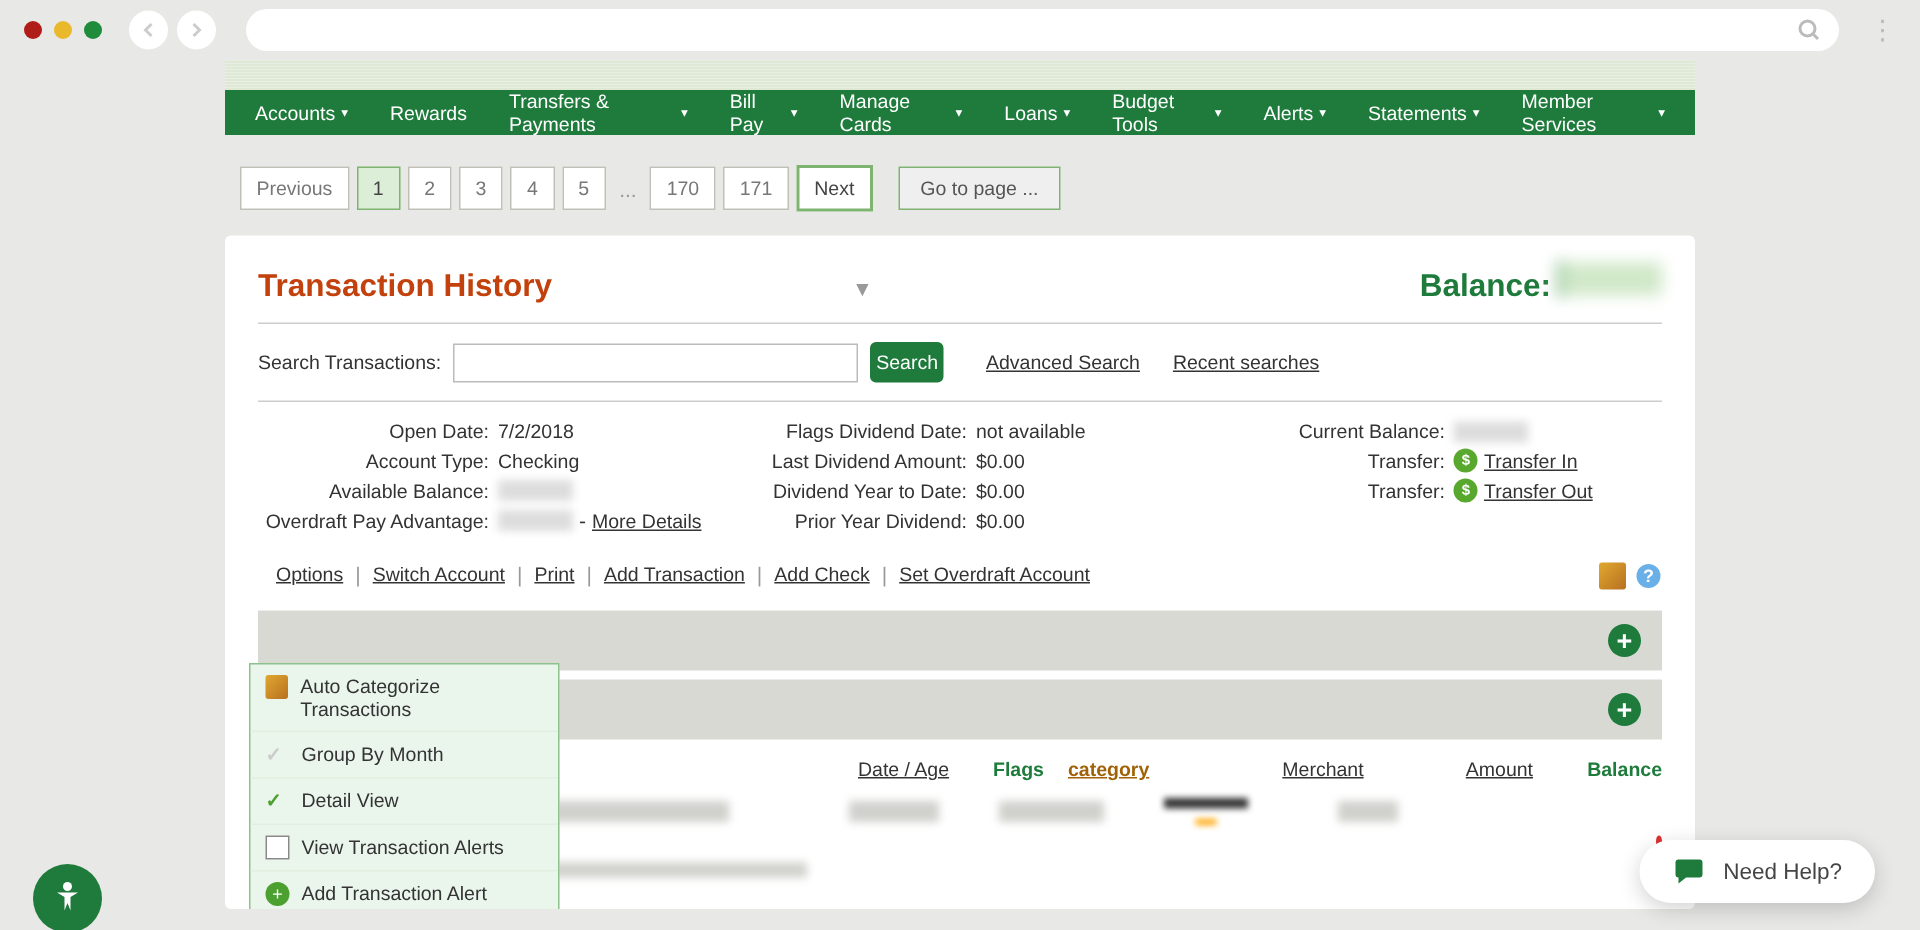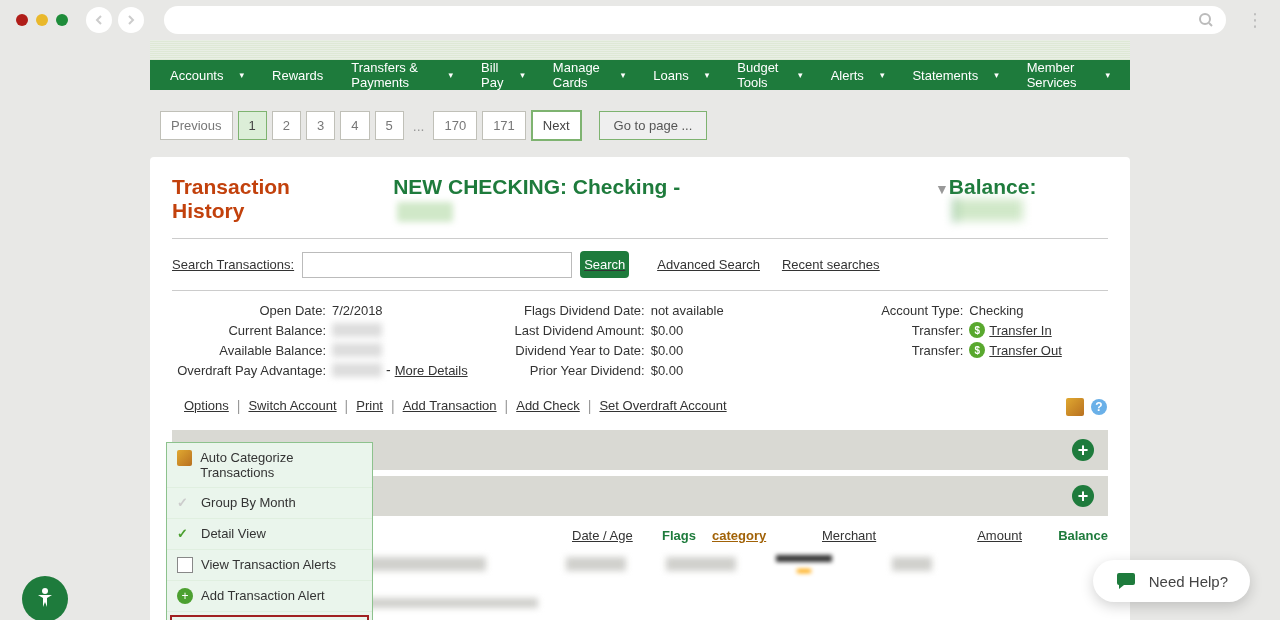--- a/index.html
+++ b/index.html
@@ -13,41 +13,41 @@
 .tl.green { background: #1e8c3a; }
 .nav-btns { display: flex; gap: 6px; margin-left: 8px; }
 .nav-btn { width: 26px; height: 26px; border-radius: 50%; background: #fff; display: flex; align-items: center; justify-content: center; color: #bbb; }
 .url-bar { flex: 1; height: 28px; background: #fff; border-radius: 14px; margin: 0 10px; display: flex; align-items: center; justify-content: flex-end; padding: 0 12px; }
 .ellipsis-v { color: #bbb; font-size: 18px; }
 
 .page-wrap { width: 980px; margin: 0 auto; position: relative; }
 .banner { height: 20px; background: repeating-linear-gradient(#eaf5e4, #eaf5e4 1px, #d4e9c5 1px, #d4e9c5 2px); opacity: 0.5; }
 
 .main-nav { background: #1e7b3c; height: 30px; display: flex; align-items: center; padding: 0 20px; gap: 28px; }
-.nav-item { color: #fff; font-size: 13px; cursor: pointer; display: flex; align-items: center; gap: 16px; }
+.nav-item { color: #fff; font-size: 13px; cursor: pointer; display: flex; align-items: center; gap: 4px; }
 .chevron-down { font-size: 9px; }
 
 .pagination { display: flex; gap: 5px; padding: 20px 10px 16px; align-items: center; }
 .pg-btn { border: 1px solid #c0c0b8; background: #fff; padding: 6px 10px; font-size: 13px; color: #777; cursor: pointer; }
 .pg-btn.active { background: #dceed8; color: #444; border: 1px solid #7eb370; }
 .pg-btn.border2 { border: 2px solid #7eb370; color: #444; }
 .ellipsis { padding: 0 4px; color: #999; }
 .goto { border: 1px solid #7eb370; padding: 6px 14px; color: #555; font-size: 13px; margin-left: 12px; }
 
 .content-card { background: #fff; padding: 18px 22px; border-radius: 4px; }
 
 .acct-header { display: flex; align-items: baseline; border-bottom: 1px solid #ccc; padding-bottom: 12px; }
 .th { color: #c2410c; font-size: 21px; font-weight: 700; }
 .acct-name { color: #1e7b3c; font-size: 21px; font-weight: 600; margin-left: 28px; }
 .blur-pill { display: inline-block; width: 56px; height: 20px; background: #d0e8c8; border-radius: 2px; filter: blur(3px); vertical-align: middle; margin-left: 4px; }
 .dd-caret { color: #999; font-size: 14px; margin-left: 200px; }
 .balance-label { color: #1e7b3c; font-size: 21px; font-weight: 700; margin-left: auto; }
 .blur-bal { display: inline-block; width: 70px; height: 22px; background: #d0e8c8; filter: blur(5px); border-left: 4px dotted #1e7b3c; margin-left: 4px; }
 
-.search-row { display: flex; align-items: center; gap: 8px; padding: 12px 0; border-bottom: 1px solid #ccc; text-decoration: underline; }
+.search-row { display: flex; align-items: center; gap: 8px; padding: 12px 0; border-bottom: 1px solid #ccc; }
 .search-label { font-size: 13px; }
 .search-input { width: 270px; height: 26px; border: 1px solid #bbb; padding: 0 6px; }
 .search-btn { background: #1e7b3c; color: #fff; border: none; padding: 6px 4px; border-radius: 4px; font-size: 13px; cursor: pointer; }
 .link { color: #333; text-decoration: underline; font-size: 13px; cursor: pointer; }
 
 .details-grid { display: grid; grid-template-columns: 1fr 1fr 1fr; gap: 4px 20px; padding: 12px 0; }
 .drow { display: flex; align-items: center; }
 .dlabel { font-size: 13px; text-align: right; flex: 0 0 160px; padding-right: 6px; }
 .dval { font-size: 13px; }
 .blur-small { display: inline-block; width: 50px; height: 14px; background: #ddd; filter: blur(3px); }
@@ -69,21 +69,21 @@
 .cal-icon { background: #fff; border: 1px solid #888; }
 
 .gray-bar { background: #d9d9d3; height: 40px; margin: 6px 0; display: flex; align-items: center; justify-content: flex-end; padding: 0 14px; }
 .plus-circle { width: 22px; height: 22px; border-radius: 50%; background: #1e7b3c; color: #fff; font-size: 18px; font-weight: bold; display: flex; align-items: center; justify-content: center; }
 
 .tbl-head { display: flex; padding: 6px 0; align-items: center; }
 .tbl-col { font-size: 13px; text-decoration: underline; cursor: pointer; }
 .c-date { margin-left: 400px; width: 90px; }
 .c-flags { width: 50px; color: #1e7b3c; font-weight: 700; text-decoration: none; }
 .c-cat { width: 110px; color: #a16207; font-weight: 700; }
-.c-merch { width: 120px; }
+.c-merch { width: 120px; text-align: center; }
 .c-amt { width: 80px; text-align: right; }
 .c-bal { margin-left: auto; color: #1e7b3c; font-weight: 700; text-decoration: none; }
 
 .tbl-row { display: flex; align-items: center; padding: 6px 0; }
 .blur-txt { height: 14px; background: #d0d0cc; filter: blur(3px); display: inline-block; }
 .merch-logo { width: 56px; height: 18px; background: linear-gradient(#333,#333) 0 0/100% 7px no-repeat, linear-gradient(#ffa500,#ffa500) 50% 14px/14px 4px no-repeat; filter: blur(2px); }
 .red-dot { width: 8px; height: 8px; background: #e03030; border-radius: 50%; margin-left: 20px; }
 
 .need-help { position: fixed; right: 30px; bottom: 18px; background: #fff; border-radius: 28px; padding: 10px 22px; display: flex; align-items: center; gap: 12px; box-shadow: 0 4px 14px rgba(0,0,0,0.18); font-size: 15px; color: #444; cursor: pointer; }
 .chat-bubble { color: #1e7b3c; }
@@ -174,23 +174,20 @@
     <button class="pg-btn">170</button>
     <button class="pg-btn">171</button>
     <button class="pg-btn border2">Next</button>
     <button class="goto">Go to page ...</button>
   </div>
 
   <div class="content-card">
 
     <div class="acct-header">
       <div class="th">Transaction History</div>
-      <div class="acct-name">
-        <span>NEW CHECKING: Checking -</span><span class="blur-pill"></span>
-      </div>
       <div class="dd-caret">▼</div>
       <div class="balance-label">
         <span>Balance:</span><span class="blur-bal"></span>
       </div>
     </div>
 
     <div class="search-row">
       <span class="search-label">Search Transactions:</span>
       <input class="search-input" type="text" style="">
       <button class="search-btn">Search</button>
@@ -203,27 +200,27 @@
     <div class="details-grid">
       <div class="drow">
           <span class="dlabel">Open Date:</span>
           <span class="dval">7/2/2018</span>
         </div>
       <div class="drow">
           <span class="dlabel">Flags Dividend Date:</span>
           <span class="dval">not available</span>
         </div>
       <div class="drow">
+          <span class="dlabel">Current Balance:</span>
+          <span class="blur-small"></span>
+        </div>
+
+      <div class="drow">
           <span class="dlabel">Account Type:</span>
           <span class="dval">Checking</span>
-        </div>
-
-      <div class="drow">
-          <span class="dlabel">Current Balance:</span>
-          <span class="blur-small"></span>
         </div>
       <div class="drow">
           <span class="dlabel">Last Dividend Amount:</span>
           <span class="dval">$0.00</span>
         </div>
       <div class="drow">
           <span class="dlabel">Transfer:</span>
           <span class="transfer-icon">$</span>
           <a class="link">Transfer In</a>
         </div>

